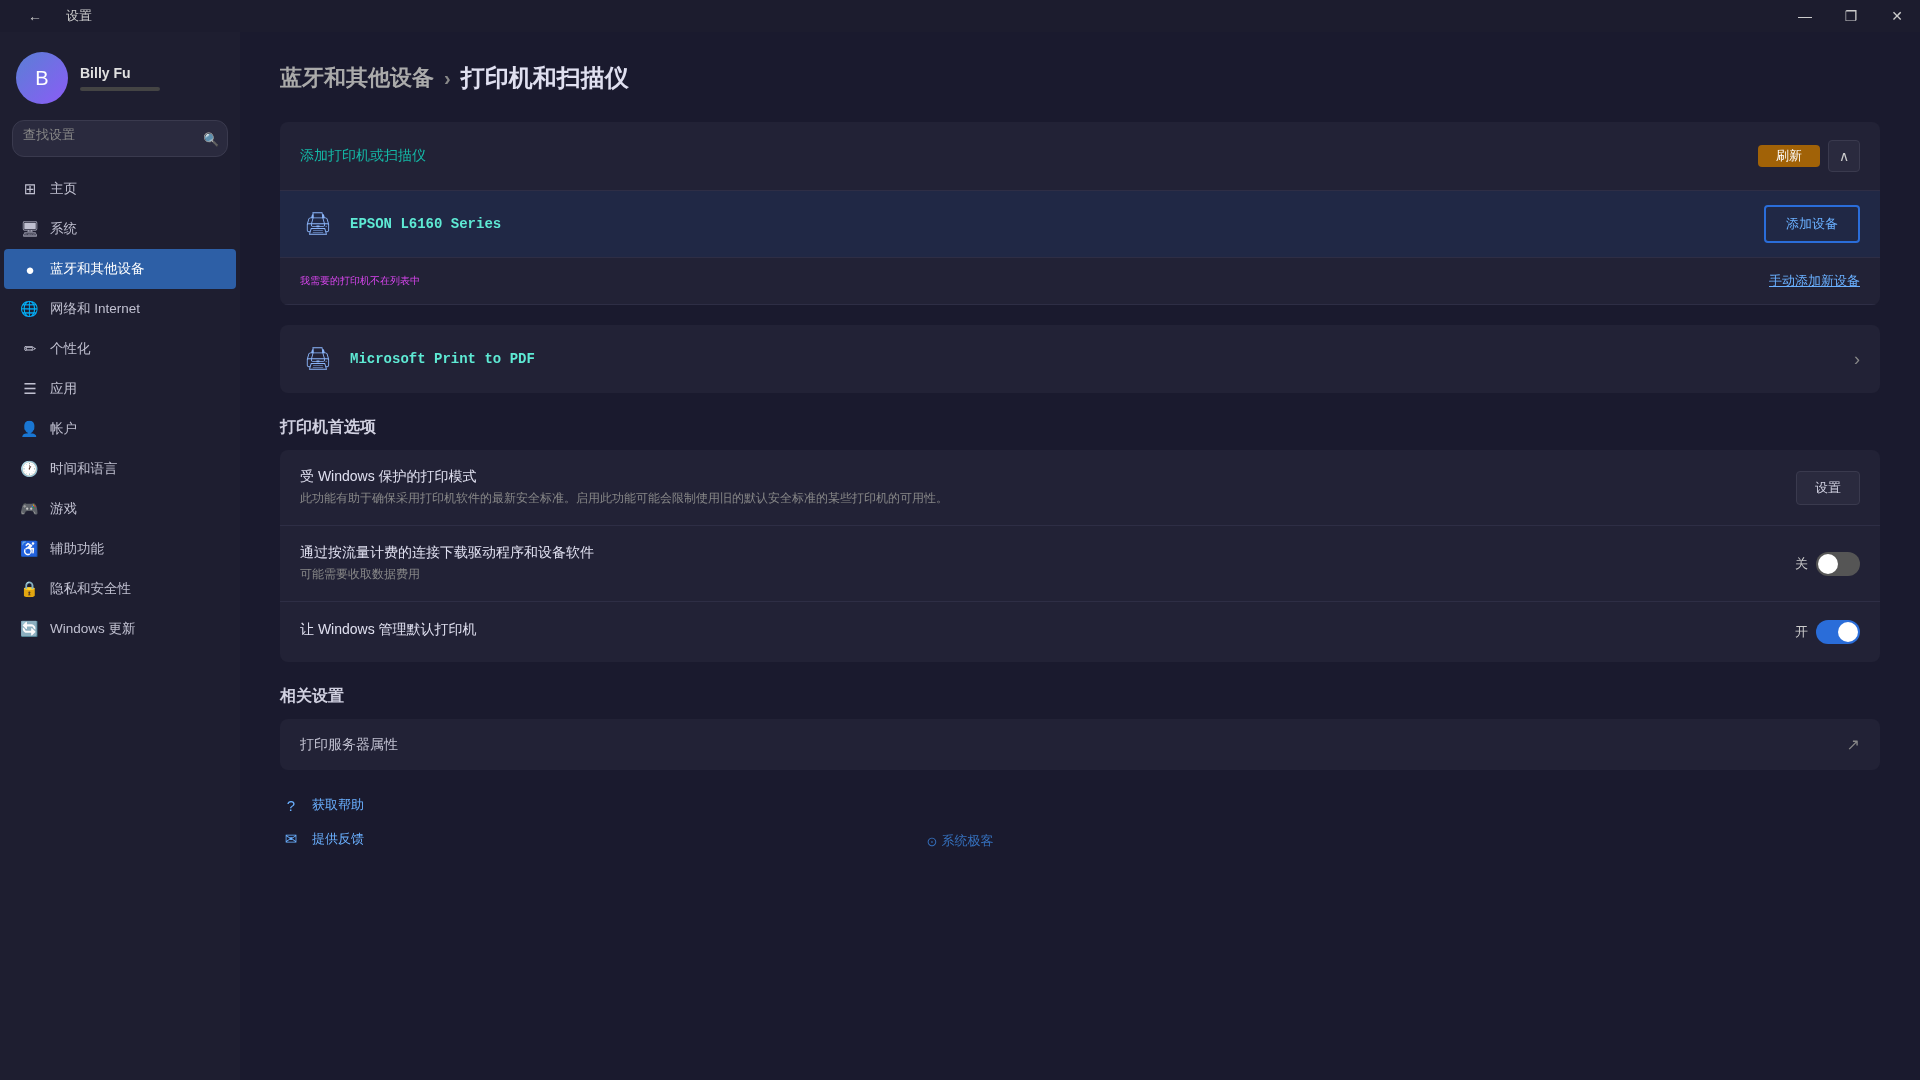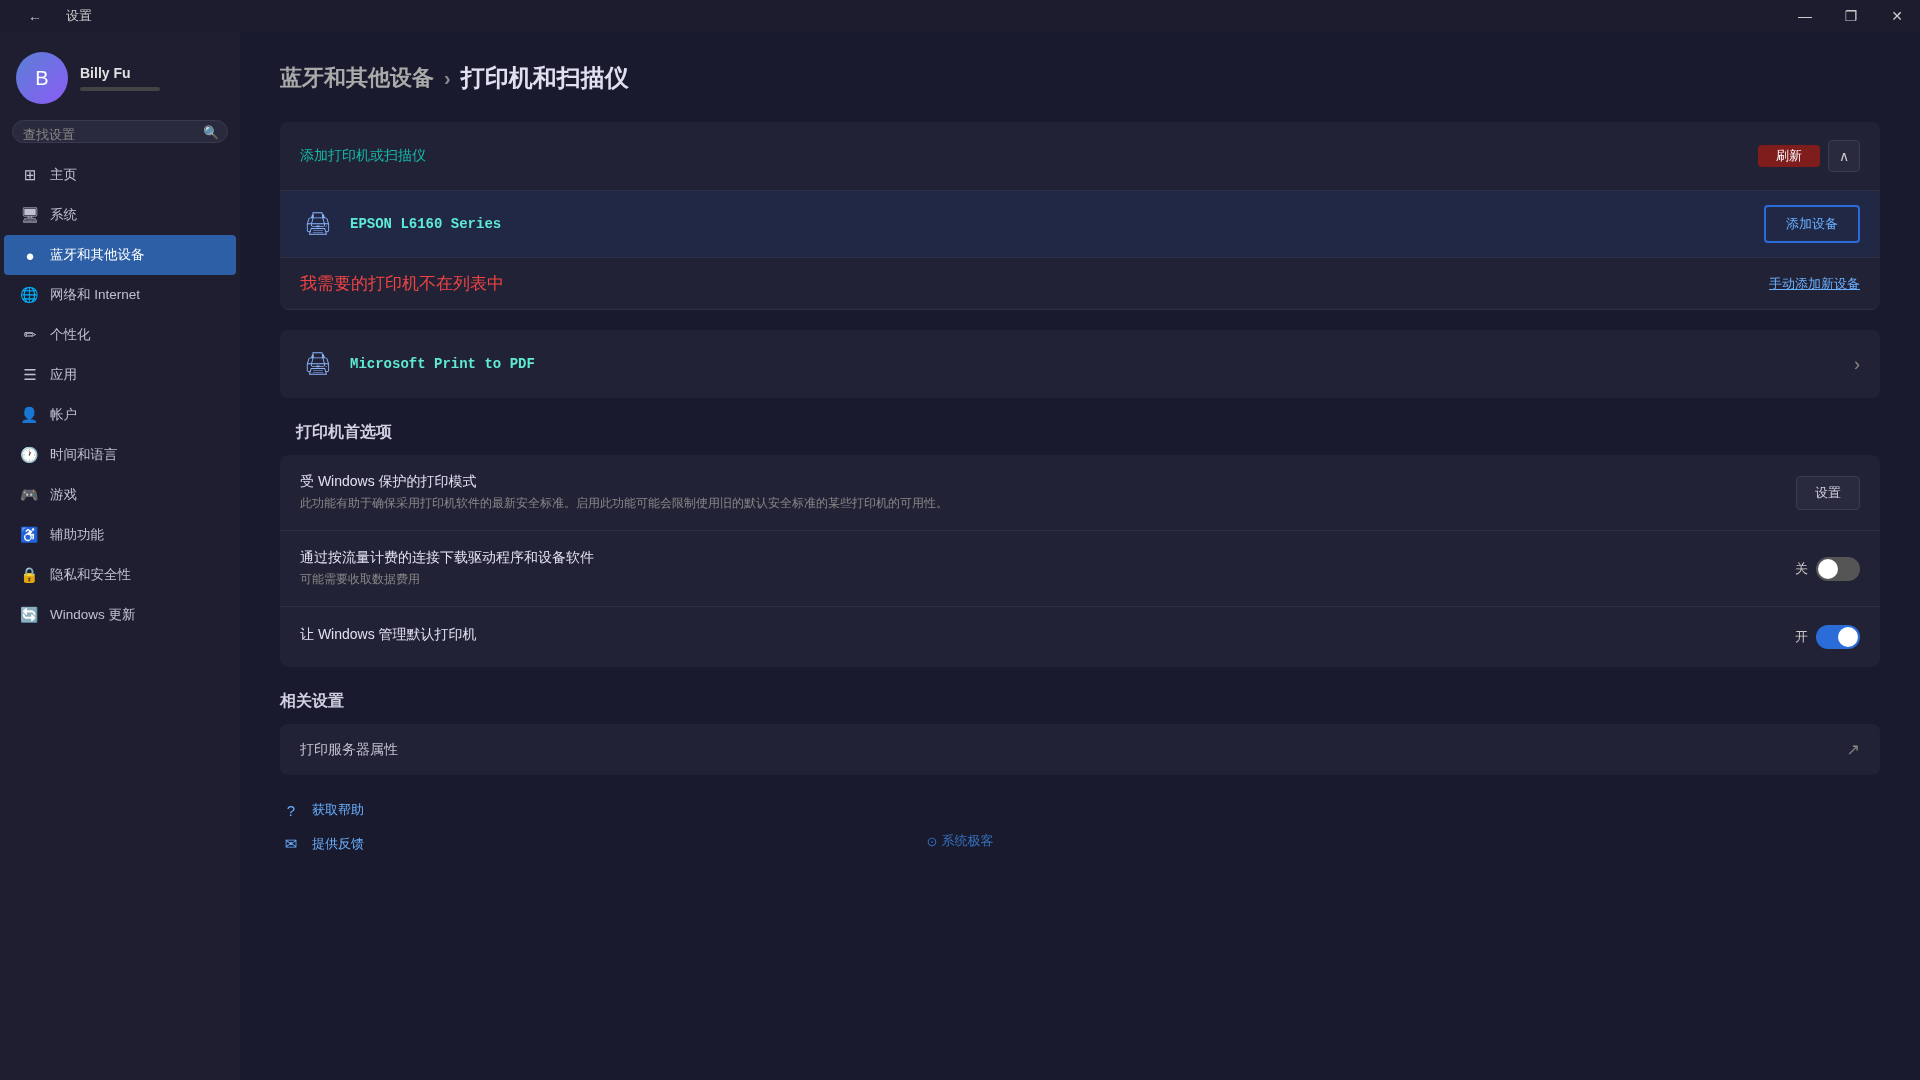--- a/index.html
+++ b/index.html
@@ -102,21 +102,21 @@
     .search-box {
       margin: 0 12px 12px;
       position: relative;
     }
     .search-input {
       width: 100%;
       background: #2a2a3e;
       border: 1px solid #3a3a4e;
       border-radius: 12px;
       color: #ccc;
-      padding: 6px 32px 0 10px;
+      padding: 6px 32px 14px 10px;
       font-size: 13px;
       outline: none;
     }
     .search-input::placeholder { color: #888; }
     .search-icon-wrap {
       position: absolute;
       right: 8px;
       top: 50%;
       transform: translateY(-50%);
       color: #888;
@@ -192,21 +192,21 @@
     .add-printer-label {
       font-size: 14px;
       color: #14b8a6;
     }
     .add-printer-actions {
       display: flex;
       align-items: center;
       gap: 8px;
     }
     .btn-refresh {
-      background: #7f1d1d;
+      background: #a16207;
       border: none;
       border-radius: 4px;
       color: white;
       padding: 2px 18px;
       font-size: 13px;
       cursor: pointer;
       font-family: inherit;
     }
     .btn-chevron {
       width: 32px;
@@ -269,22 +269,22 @@
     }
 
     .not-listed-row {
       display: flex;
       align-items: center;
       justify-content: space-between;
       padding: 14px 20px;
       border-bottom: 1px solid #2e2e45;
     }
     .not-listed-label {
-      font-size: 17px;
-      color: #ef4444;
+      font-size: 10px;
+      color: #d946ef;
     }
     .link-manual {
       font-size: 13px;
       color: #6ab0ff;
       text-decoration: underline;
       cursor: pointer;
     }
 
     .ms-print-row {
       display: flex;
@@ -295,21 +295,21 @@
     .chevron-right {
       color: #888;
       font-size: 18px;
     }
 
     
     .section-title {
       font-size: 16px;
       font-weight: 600;
       color: #d0d0e0;
-      margin: 24px 16px 12px;
+      margin: 24px 0 12px;
     }
 
     
     .option-row {
       display: flex;
       align-items: center;
       justify-content: space-between;
       padding: 18px 20px;
       border-bottom: 1px solid #2e2e45;
     }

